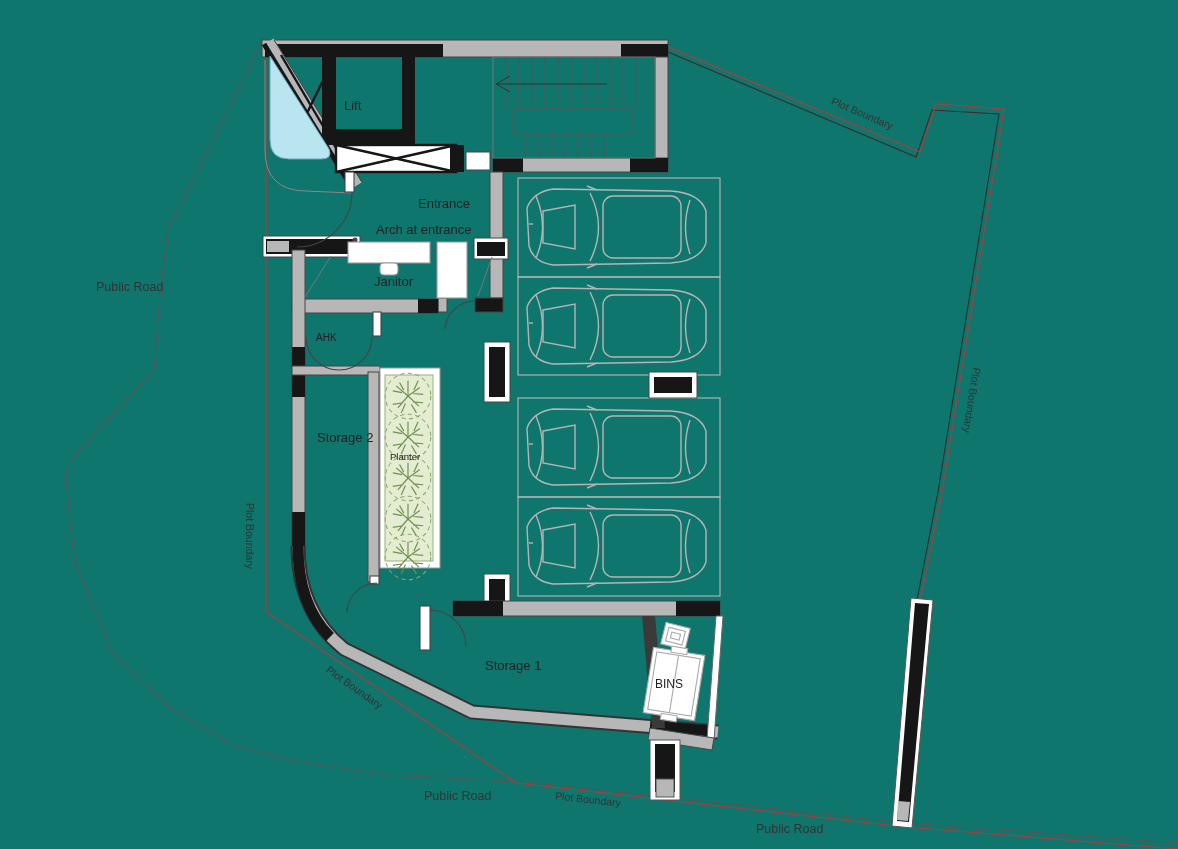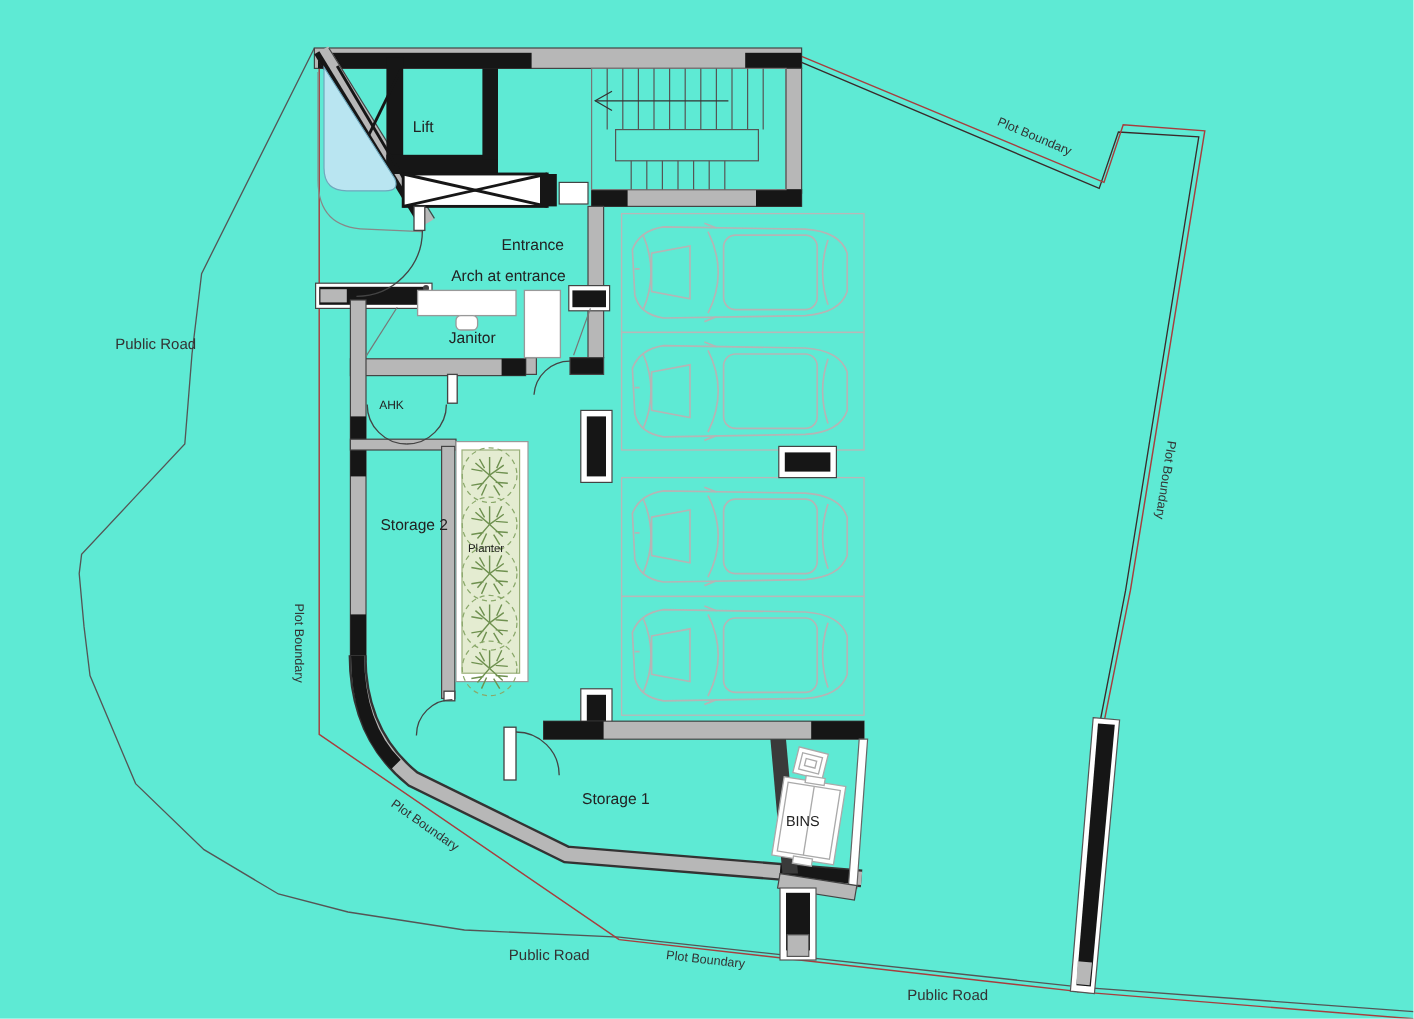--- a/index.html
+++ b/index.html
@@ -1,16 +1,16 @@
 <!DOCTYPE html>
 <html><head>
 <meta charset="utf-8">
 <style>
   html,body { margin:0; padding:0; background:#ffffff; }
-  .plan-wrap { width:1178px; height:849px; position:relative; background:#5eead4; overflow:hidden; }
+  .plan-wrap { width:1178px; height:849px; position:relative; background:#0f766e; overflow:hidden; }
   svg { display:block; }
   text { font-family:"Liberation Sans", sans-serif; fill:#222222; }
   .room-label { font-size:13px; }
   .tiny-label { font-size:9.5px; }
   .site-label { font-size:12.5px; fill:#333333; }
   .boundary-label { font-size:10.5px; fill:#333333; }
 </style>
 </head>
 <body>
 

